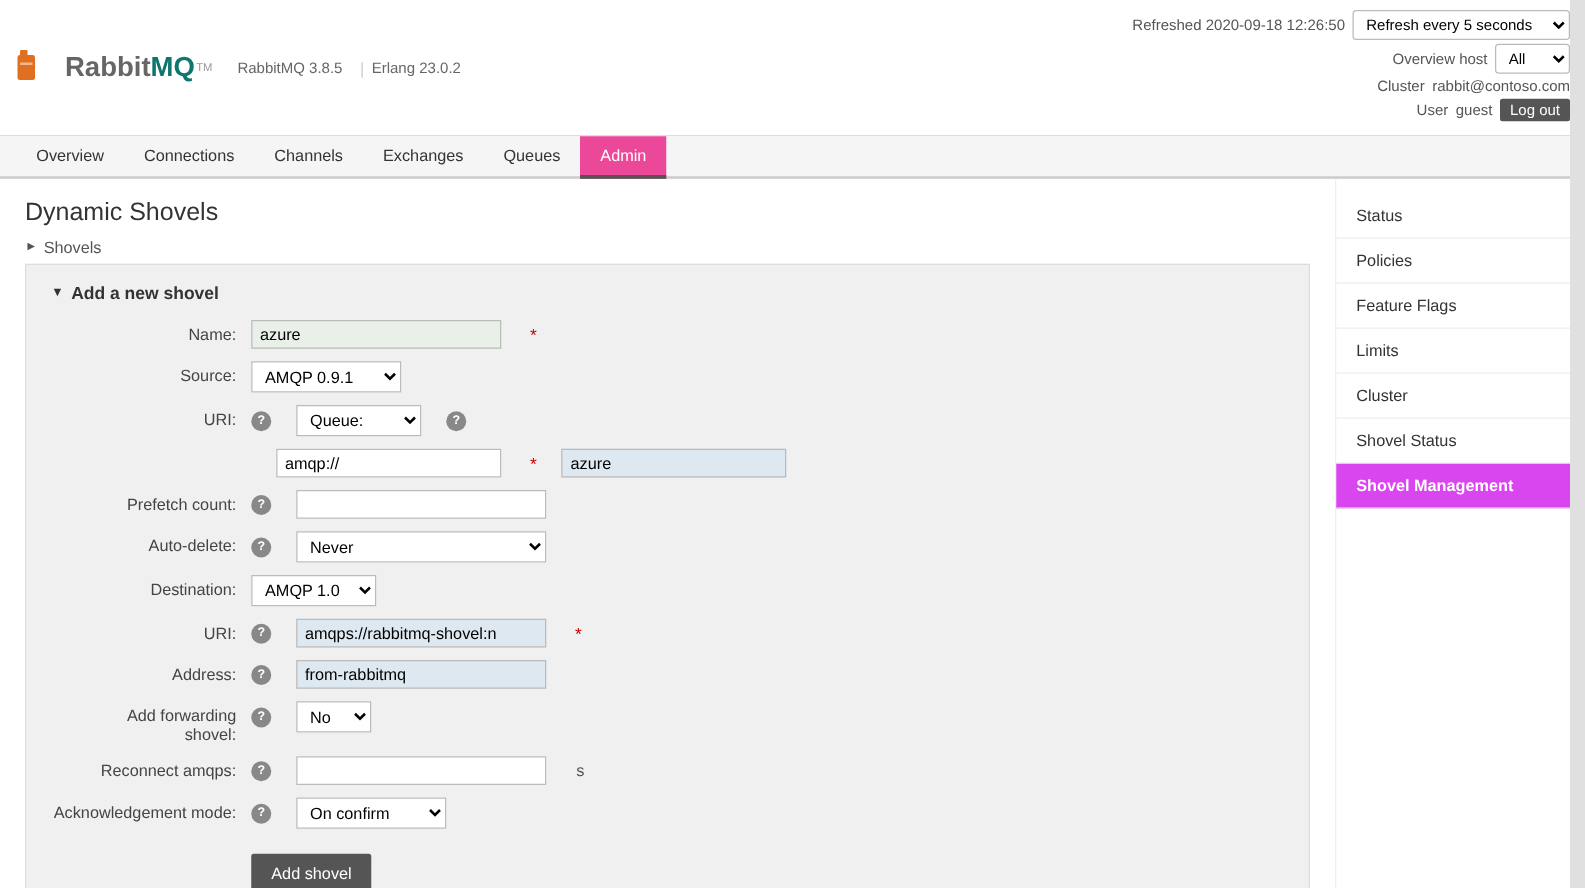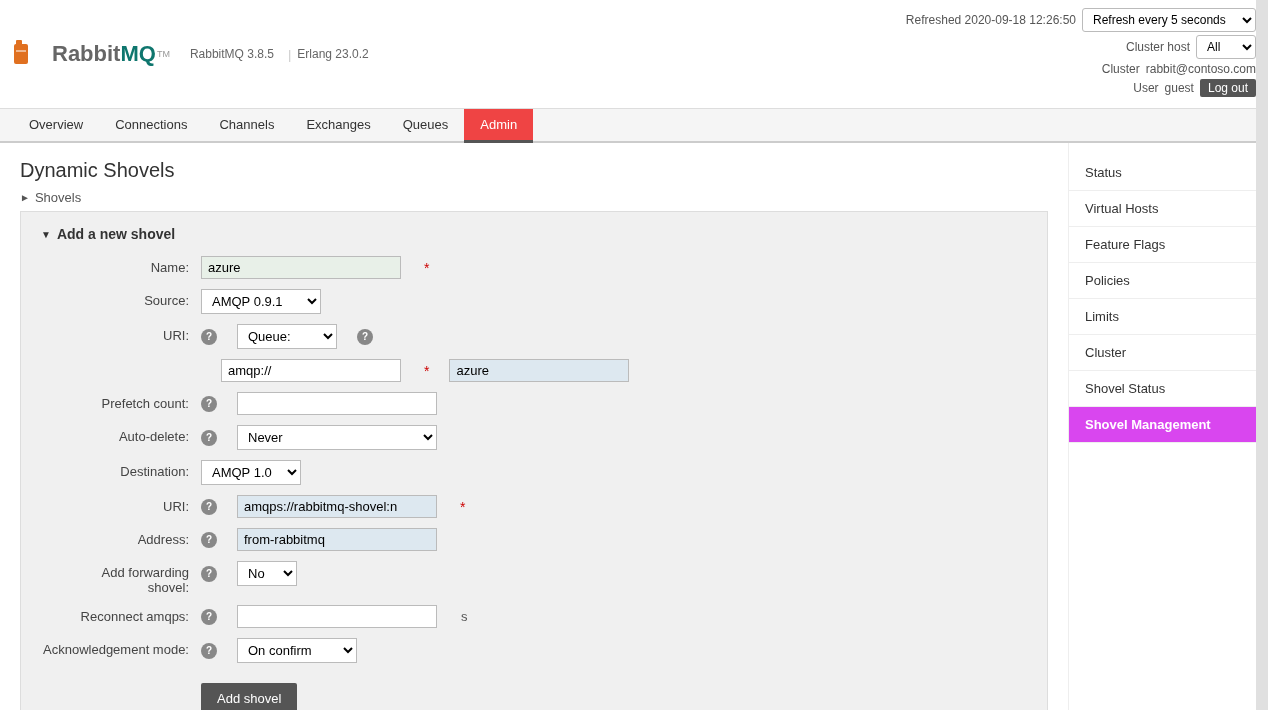--- a/index.html
+++ b/index.html
@@ -61,21 +61,21 @@
     }
     .nav-item {
       padding: 8px 16px;
       cursor: pointer;
       font-size: 13px;
       color: #333;
       border-bottom: 3px solid transparent;
       margin-bottom: -2px;
     }
     .nav-item.active {
-      background: #ef4444;
+      background: #ec4899;
       color: #fff;
       border-bottom: 3px solid #555;
     }
 
     
     #content-wrapper {
       display: flex;
     }
     #main-content {
       flex: 1;
@@ -253,21 +253,21 @@
     <div class="row">
       <span class="label">Refreshed 2020-09-18 12:26:50</span>
       <select class="form-select" style="font-size:12px;">
         <option>Refresh every 5 seconds</option>
         <option>Refresh every 10 seconds</option>
         <option>Refresh every 30 seconds</option>
         <option>No refresh</option>
       </select>
     </div>
     <div class="row">
-      <span class="label">Cluster host</span>
+      <span class="label">Overview host</span>
       <select class="form-select" style="font-size:12px;width:60px;">
         <option>All</option>
         <option>/</option>
       </select>
     </div>
     <div class="row">
       <span class="label">Cluster</span>
       <span>rabbit@contoso.com</span>
     </div>
     <div class="row">
@@ -434,23 +434,22 @@
       </div>
 
       
       <button class="add-shovel-btn">Add shovel</button>
     </div>
 
   </div>
 
   <div id="sidebar">
     <div class="sidebar-item">Status</div>
-    <div class="sidebar-item">Virtual Hosts</div>
+    <div class="sidebar-item">Policies</div>
     <div class="sidebar-item">Feature Flags</div>
-    <div class="sidebar-item">Policies</div>
     <div class="sidebar-item">Limits</div>
     <div class="sidebar-item">Cluster</div>
     <div class="sidebar-item">Shovel Status</div>
     <div class="sidebar-item active">Shovel Management</div>
   </div>
 </div>
 
 <div id="scrollbar-area"></div>
 
 </body></html>

